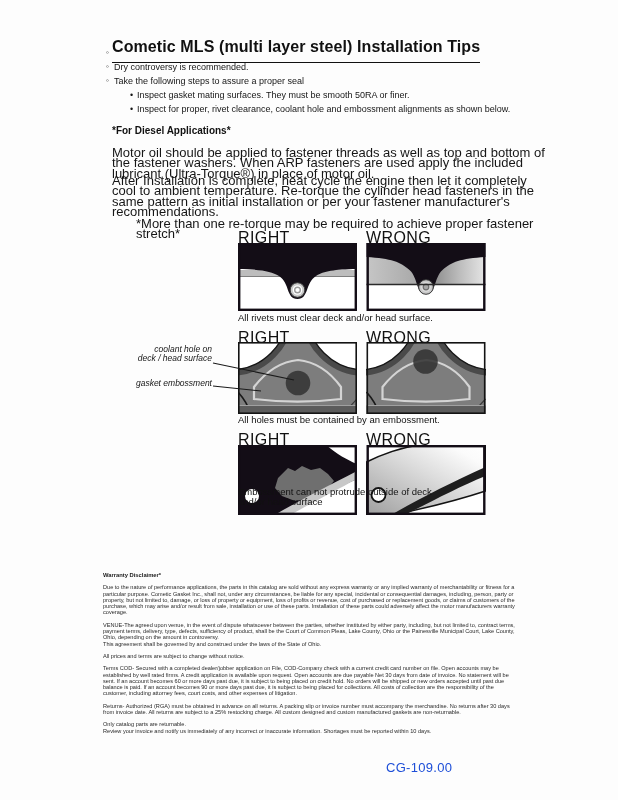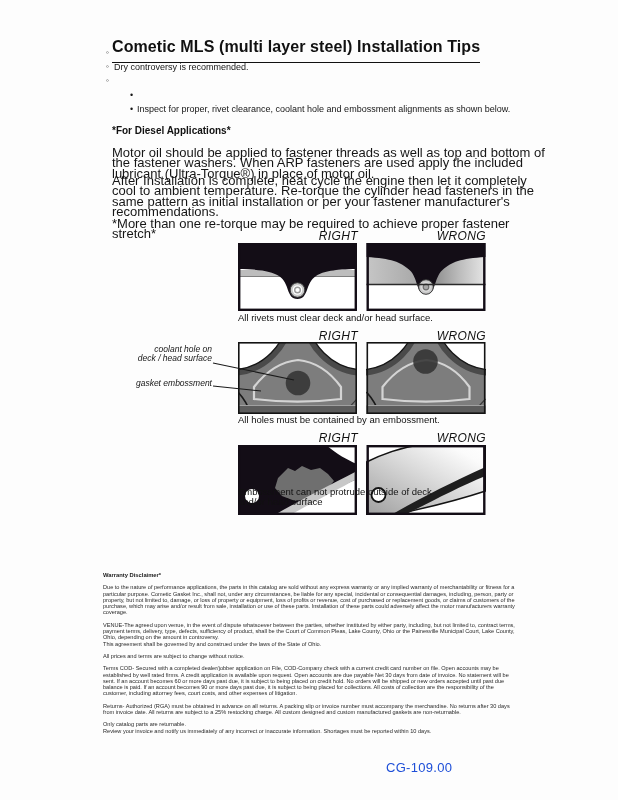--- a/index.html
+++ b/index.html
@@ -14,23 +14,23 @@
     border-bottom:1.5px solid #111;padding-bottom:6px;letter-spacing:.1px;color:#111;}
   
   .tips{left:106px;top:46px;font-size:9px;line-height:14px;color:#161616;}
   .tips .row{display:flex;align-items:flex-start;}
   .tips .mark{width:8px;flex:0 0 8px;font-size:8px;line-height:14px;}
   .tips .row.sub{padding-left:24px;}
   .tips .row.sub .mark{width:7px;flex:0 0 7px;font-size:9px;}
   
   .dieselh{left:112px;top:117px;font-size:10px;font-weight:bold;color:#111;}
   .para{left:112px;width:436px;font-size:13px;line-height:10.4px;color:#161616;}
-  .p1{top:135px;} .p2{top:163px;} .p3{top:206px;}
-  
-  .figlabel{font-size:12px;letter-spacing:.4px;width:120px;text-align:right;color:#111;font-style:italic;}
+  .p1{top:135px;} .p2{top:163px;} .p3{top:206px;margin-left:24px;}
+  
+  .figlabel{font-size:16px;letter-spacing:.4px;width:120px;text-align:left;color:#111;}
   .fl1r{left:238px;top:229px;} .fl1w{left:366px;top:229px;}
   .fl2r{left:238px;top:329px;} .fl2w{left:366px;top:329px;}
   .fl3r{left:238px;top:431px;} .fl3w{left:366px;top:431px;}
   .cap{font-size:9.5px;line-height:10px;color:#111;white-space:pre-line;}
   .cap1{left:238px;top:313px;} .cap2{left:238px;top:415px;} .cap3{left:238px;top:487px;}
   .fig{position:absolute;display:block;}
   .f1r{left:238px;top:243px;} .f1w{left:366px;top:243px;}
   .f2r{left:238px;top:342px;} .f2w{left:366px;top:342px;}
   .f3r{left:238px;top:445px;} .f3w{left:366px;top:445px;}
   
@@ -53,23 +53,25 @@
 <div class="abs tips">
   <div class="row">
     <span class="mark">◦</span>
   </div>
   <div class="row">
     <span class="mark">◦</span>
     <span>Dry controversy is recommended.</span>
   </div>
   <div class="row">
     <span class="mark">◦</span>
+    <span>Take the following steps to assure a proper seal</span>
   </div>
   <div class="row sub">
     <span class="mark">•</span>
+    <span>Inspect gasket mating surfaces.  They must be smooth 50RA or finer.</span>
   </div>
   <div class="row sub">
     <span class="mark">•</span>
     <span>Inspect for proper, rivet clearance, coolant hole and embossment alignments as shown below.</span>
   </div>
 </div>
 
 <h2 class="abs dieselh">*For Diesel Applications*</h2>
 <p class="abs para p1">Motor oil should be applied to fastener threads as well as top and bottom of the fastener washers. When ARP fasteners are used apply the included lubricant (Ultra-Torque®) in place of motor oil.</p>
 <p class="abs para p2">After Installation is complete, heat cycle the engine then let it completely cool to ambient temperature. Re-torque the cylinder head fasteners in the same pattern as initial installation or per your fastener manufacturer's recommendations.</p>

